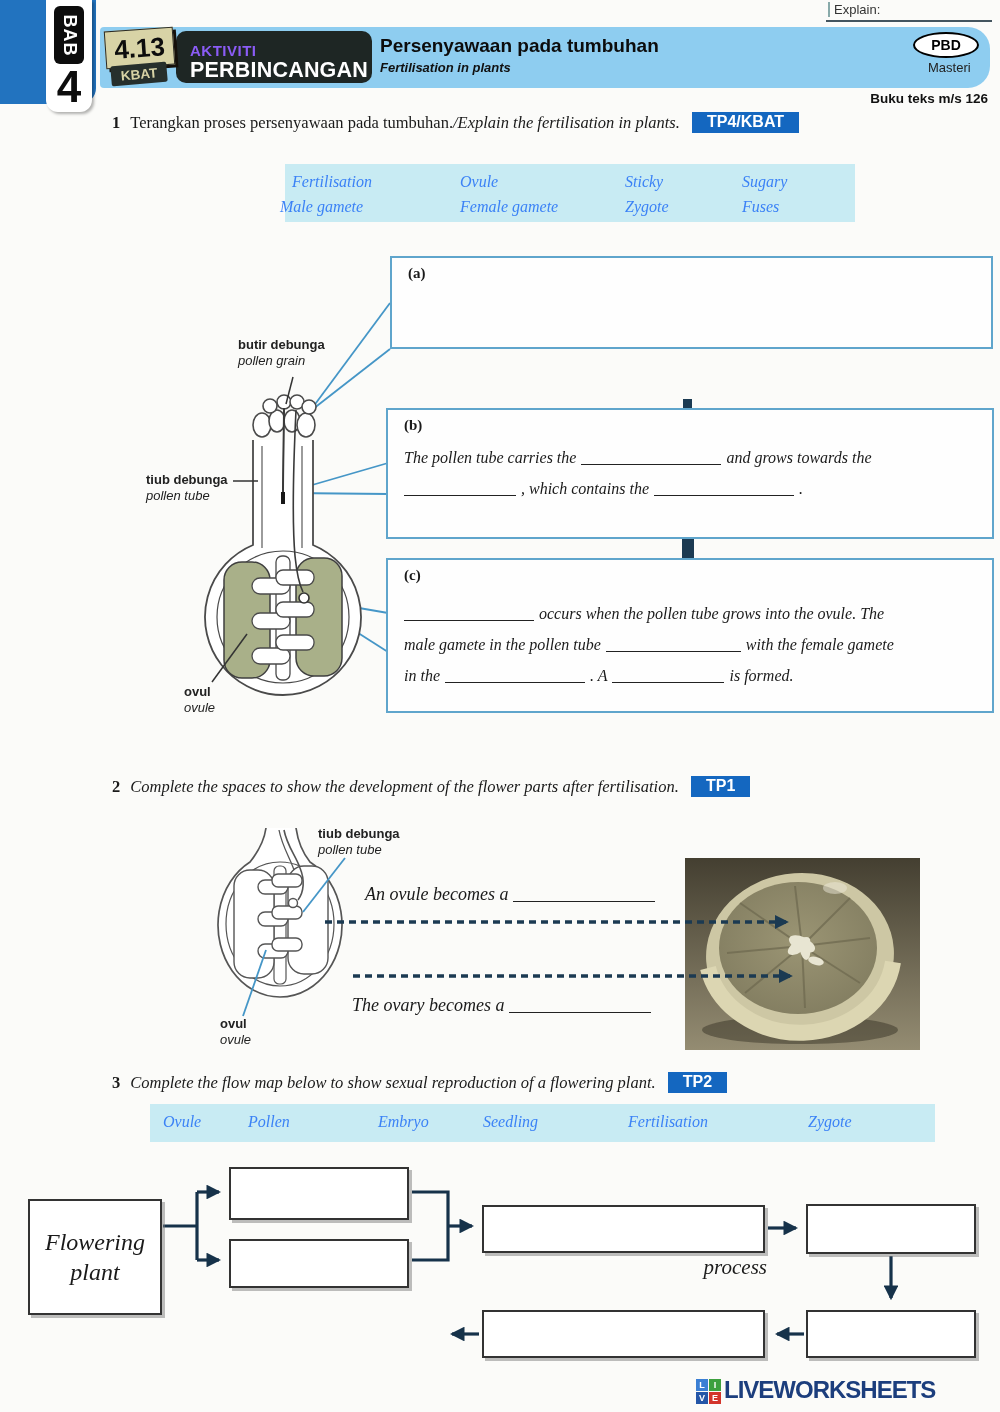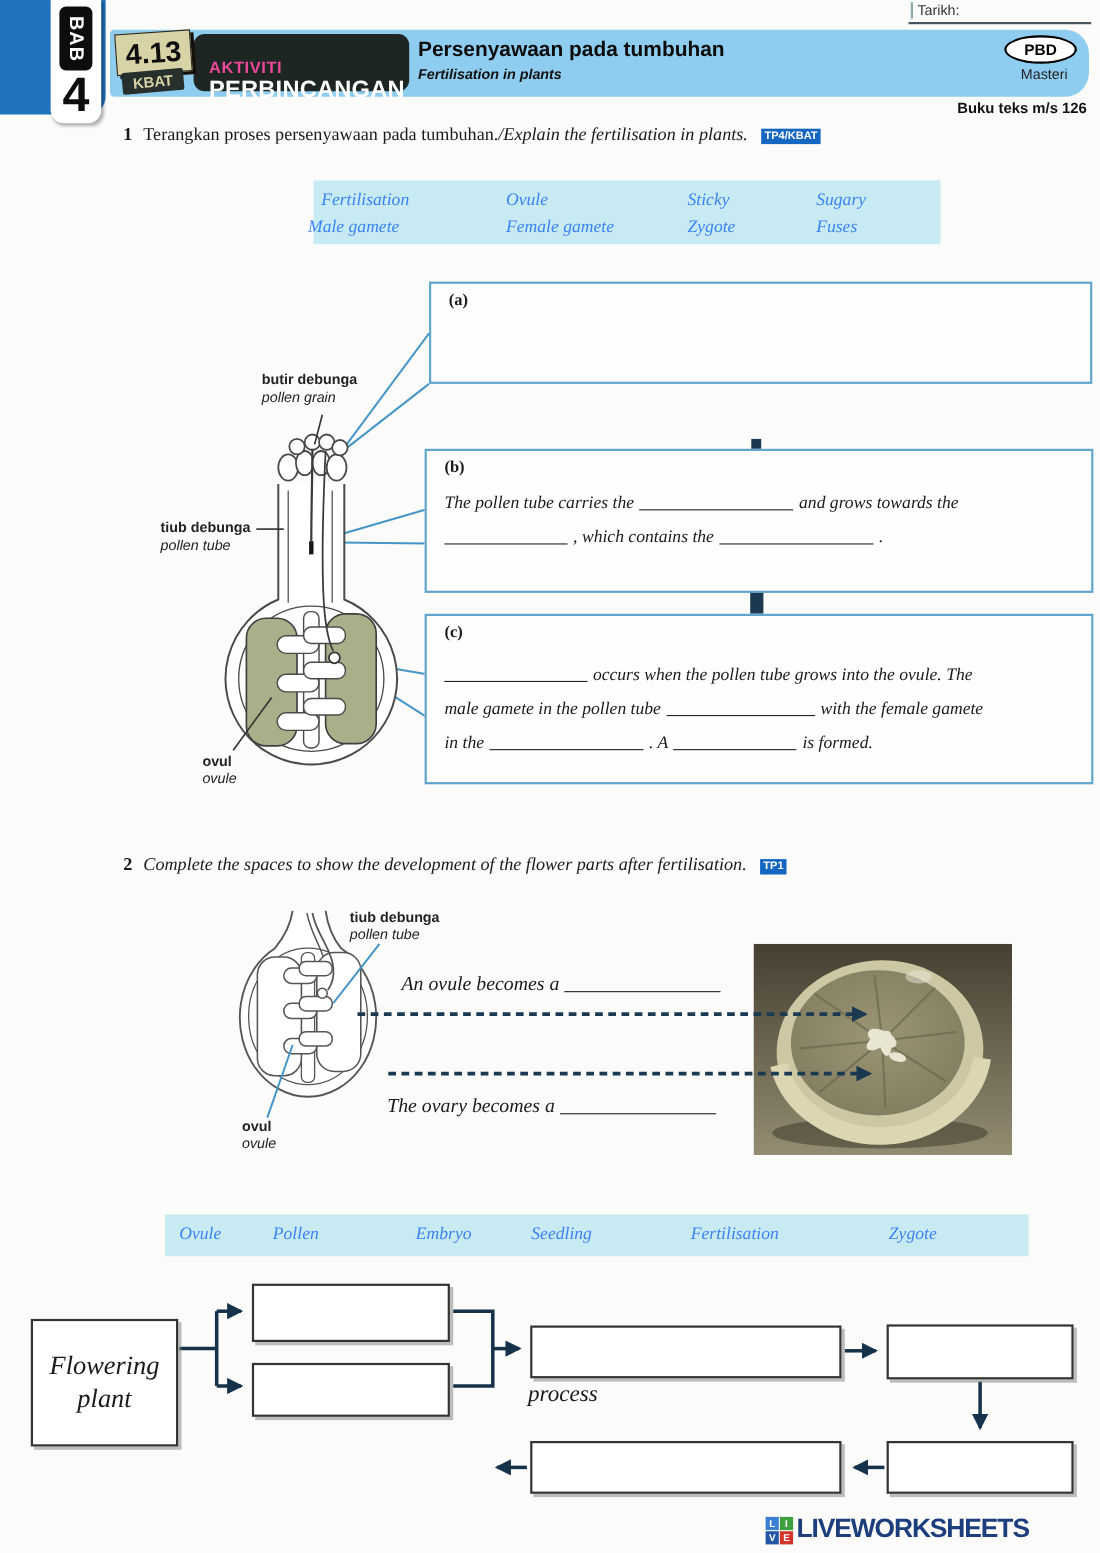--- a/index.html
+++ b/index.html
@@ -4,21 +4,21 @@
 <style>
   html,body{margin:0;padding:0;background:#e8e8e8;}
   #page{position:relative;width:1000px;height:1412px;background:#fbfbf9;overflow:hidden;
         font-family:"Liberation Serif",serif;color:#1a1a1a;margin:0 auto;}
   .abs{position:absolute;}
   .sans{font-family:"Liberation Sans",sans-serif;}
   .it{font-style:italic;}
   .b{font-weight:bold;}
   .blank{display:inline-block;border-bottom:1.6px solid #222;height:14px;vertical-align:-2px;margin:0 5px;}
   .tpbadge{display:inline-block;background:#1467c0;color:#fff;font-family:"Liberation Sans",sans-serif;
-           font-weight:bold;font-size:10px;font-style:normal;padding:1px 3px 2px;margin-left:8px;vertical-align:1px;}
+           font-weight:bold;font-size:16px;font-style:normal;padding:1px 15px 2px;margin-left:8px;vertical-align:1px;}
   .ansbox{position:absolute;background:#fefefe;border:2px solid #5fa5cc;padding:7px 16px 6px;box-sizing:border-box;}
   .ansbox .tag{font-weight:bold;font-size:15px;}
   .ansbox .txt{font-style:italic;font-size:16px;line-height:31px;}
   .dlabel{position:absolute;font-family:"Liberation Sans",sans-serif;font-size:13px;line-height:16px;color:#222;}
   .dlabel .ms{font-weight:bold;}
   .dlabel .en{font-style:italic;}
   .fbox{position:absolute;background:#fff;border:2px solid #333;box-sizing:border-box;
         box-shadow:3px 3px 0 rgba(125,125,125,0.5);}
   .wb{background:#c8ebf3;}
   .wbitem{position:absolute;font-style:italic;font-size:16px;color:#3b82f6;}
@@ -37,39 +37,39 @@
   <div class="abs" style="left:46px;top:0;width:46px;height:112px;background:#fff;border-radius:0 0 12px 12px;box-shadow:2px 2px 3px rgba(0,0,0,.3);">
     <div style="margin:6px auto 0;width:30px;height:58px;background:#0d0d0d;border-radius:6px;display:flex;align-items:center;justify-content:center;">
       <span class="sans b" style="color:#fff;font-size:18px;letter-spacing:1px;transform:rotate(90deg);">BAB</span>
     </div>
     <div class="sans b" style="text-align:center;font-size:44px;line-height:46px;color:#0d0d0d;">4</div>
   </div>
 
   <div class="abs" style="left:100px;top:27px;width:890px;height:61px;background:#8ecdf0;border-radius:4px 22px 22px 4px;"></div>
 
   <div class="abs sans" style="left:176px;top:31px;width:196px;height:52px;background:#1e2624;border-radius:10px;padding-left:14px;box-sizing:border-box;">
-    <div class="b" style="color:#ec4899;font-size:15px;letter-spacing:.5px;margin-top:22px;">AKTIVITI</div>
+    <div class="b" style="color:#8b5cf6;font-size:15px;letter-spacing:.5px;margin-top:11px;">AKTIVITI</div>
     <div class="b" style="color:#fff;font-size:21.5px;letter-spacing:.2px;line-height:23px;">PERBINCANGAN</div>
   </div>
 
   <div class="abs sans b" style="left:105px;top:29px;width:67px;height:36px;background:#d8d3a6;border:1px solid #2a2a24;
               transform:rotate(-4deg);display:flex;align-items:center;justify-content:center;
               font-size:26px;color:#0d0d0d;box-shadow:3px 3px 0 #15100a;">4.13</div>
 
   <div class="abs sans b" style="left:111px;top:64px;width:56px;height:20px;background:#262f2c;color:#d8d3a6;
               transform:rotate(-5deg);display:flex;align-items:center;justify-content:center;font-size:13.5px;border-radius:2px;">KBAT</div>
 
   <div class="abs sans b" style="left:380px;top:35px;font-size:19px;color:#0c0c0c;">Persenyawaan pada tumbuhan</div>
   <div class="abs sans b it" style="left:380px;top:60px;font-size:13px;color:#111;">Fertilisation in plants</div>
 
   <div class="abs sans b" style="left:913px;top:32px;width:62px;height:22px;background:#fff;border:2.5px solid #000;border-radius:50%;
               display:flex;align-items:center;justify-content:center;font-size:14px;color:#000;">PBD</div>
   <div class="abs sans" style="left:928px;top:60px;font-size:13px;color:#222;">Masteri</div>
 
-  <div class="abs sans" style="left:828px;top:2px;font-size:13px;color:#333;border-left:2px solid #8aa;padding-left:4px;">Tarikh:</div>
+  <div class="abs sans" style="left:828px;top:2px;font-size:13px;color:#333;border-left:2px solid #8aa;padding-left:4px;">Explain:</div>
   <div class="abs" style="left:826px;top:20px;width:166px;border-top:2px solid #44555f;"></div>
 
   <div class="abs sans b" style="right:12px;top:91px;font-size:13.5px;color:#111;">Buku teks m/s 126</div>
 
   <div class="qrow" style="left:112px;top:112px;">
     <span class="qnum">1</span><span>Terangkan proses persenyawaan pada tumbuhan.</span><span class="it">/Explain the fertilisation in plants.</span>
     <span class="tpbadge">TP4/KBAT</span>
   </div>
 
   <div class="abs wb" style="left:285px;top:164px;width:570px;height:58px;"></div>
@@ -251,20 +251,24 @@
     <line x1="353" y1="976" x2="790" y2="976" stroke="#1b3a52" stroke-width="3.4" stroke-dasharray="7 5" marker-end="url(#dart)"></line>
   </svg>
 
   <div class="abs it" style="left:365px;top:884px;font-size:18px;">
     <span>An ovule becomes a</span><span class="blank" style="width:142px;"></span>
   </div>
   <div class="abs it" style="left:352px;top:995px;font-size:18px;">
     <span>The ovary becomes a</span><span class="blank" style="width:142px;"></span>
   </div>
 
+  <div class="qrow it" style="left:112px;top:1072px;">
+    <span class="qnum" style="font-style:normal;">3</span><span>Complete the flow map below to show sexual reproduction of a flowering plant.</span>
+    <span class="tpbadge">TP2</span>
+  </div>
 
   <div class="abs wb" style="left:150px;top:1104px;width:785px;height:38px;"></div>
   <span class="wbitem" style="left:163px;top:1113px;">Ovule</span>
   <span class="wbitem" style="left:248px;top:1113px;">Pollen</span>
   <span class="wbitem" style="left:378px;top:1113px;">Embryo</span>
   <span class="wbitem" style="left:483px;top:1113px;">Seedling</span>
   <span class="wbitem" style="left:628px;top:1113px;">Fertilisation</span>
   <span class="wbitem" style="left:808px;top:1113px;">Zygote</span>
 
   <svg class="abs" style="left:0;top:1150px;" width="1000" height="240" viewBox="0 1150 1000 240">
@@ -289,21 +293,21 @@
 
   <div class="fbox it" style="left:28px;top:1168px;width:134px;height:116px;border-width:2.5px;display:flex;align-items:center;justify-content:center;text-align:center;font-size:24px;line-height:1.25;margin-top:31px;">
     <span>Flowering plant</span>
   </div>
   <div class="fbox" style="left:229px;top:1167px;width:180px;height:53px;"></div>
   <div class="fbox" style="left:229px;top:1239px;width:180px;height:49px;"></div>
   <div class="fbox" style="left:482px;top:1205px;width:283px;height:48px;"></div>
   <div class="fbox" style="left:806px;top:1204px;width:170px;height:50px;"></div>
   <div class="fbox" style="left:806px;top:1310px;width:170px;height:48px;"></div>
   <div class="fbox" style="left:482px;top:1310px;width:283px;height:48px;"></div>
-  <div class="abs it" style="left:480px;top:1255px;width:287px;text-align:left;font-size:21px;">process</div>
+  <div class="abs it" style="left:480px;top:1255px;width:287px;text-align:right;font-size:21px;">process</div>
 
   <div class="abs" style="left:696px;top:1375px;display:flex;align-items:flex-start;">
     <div style="display:grid;grid-template-columns:12px 12px;grid-gap:1px;margin-top:4px;">
       <div class="tile" style="background:#3b7fd4;">L</div>
       <div class="tile" style="background:#3da03f;">I</div>
       <div class="tile" style="background:#2456a8;">V</div>
       <div class="tile" style="background:#d3352b;">E</div>
     </div>
     <div class="sans b" style="color:#1c3e7d;font-size:24px;letter-spacing:-1px;margin-left:3px;line-height:30px;">LIVEWORKSHEETS</div>
   </div>

